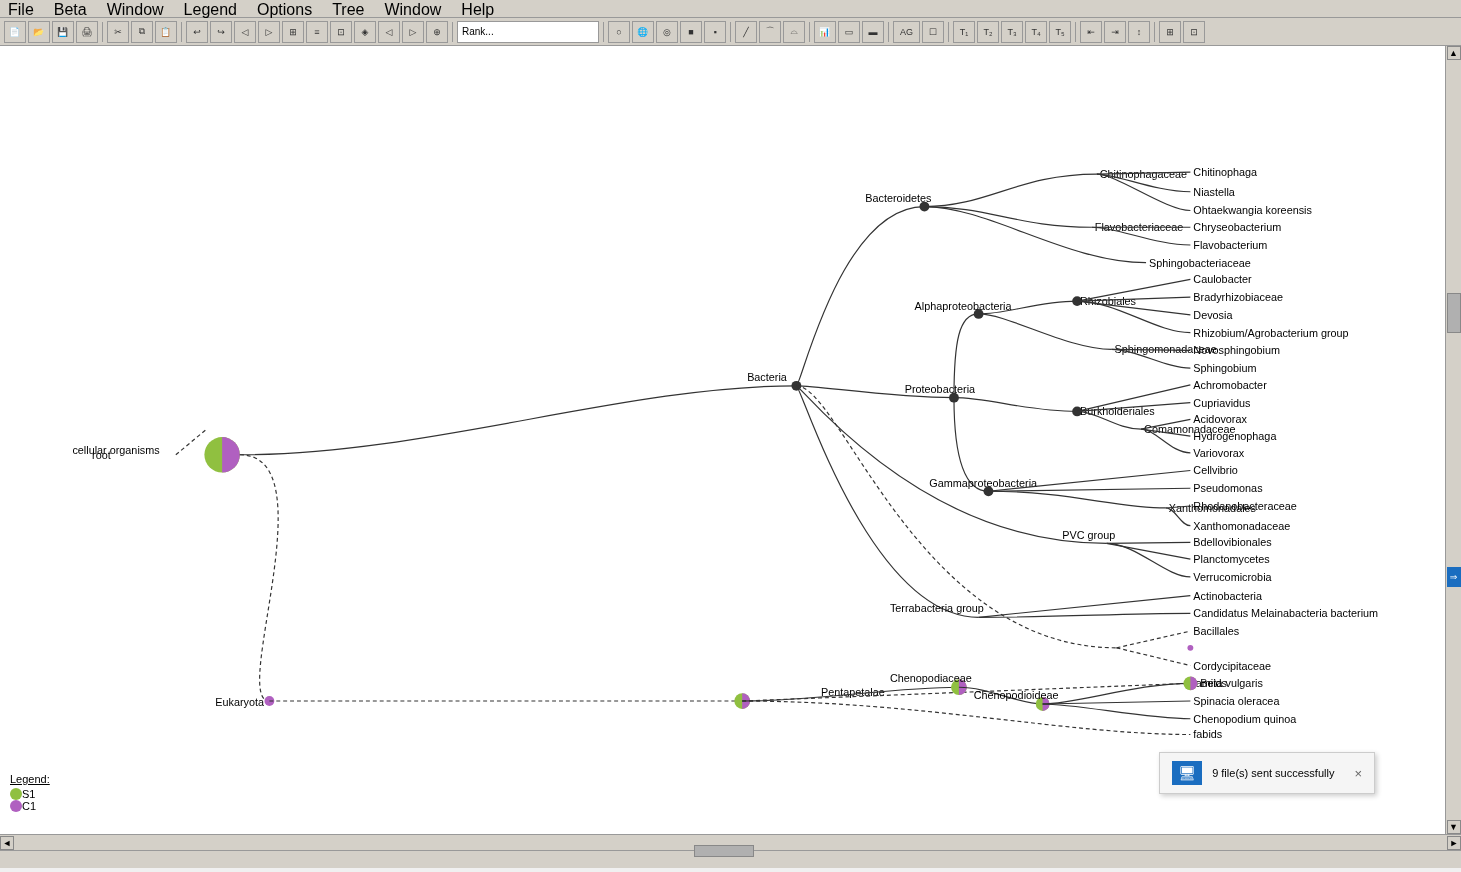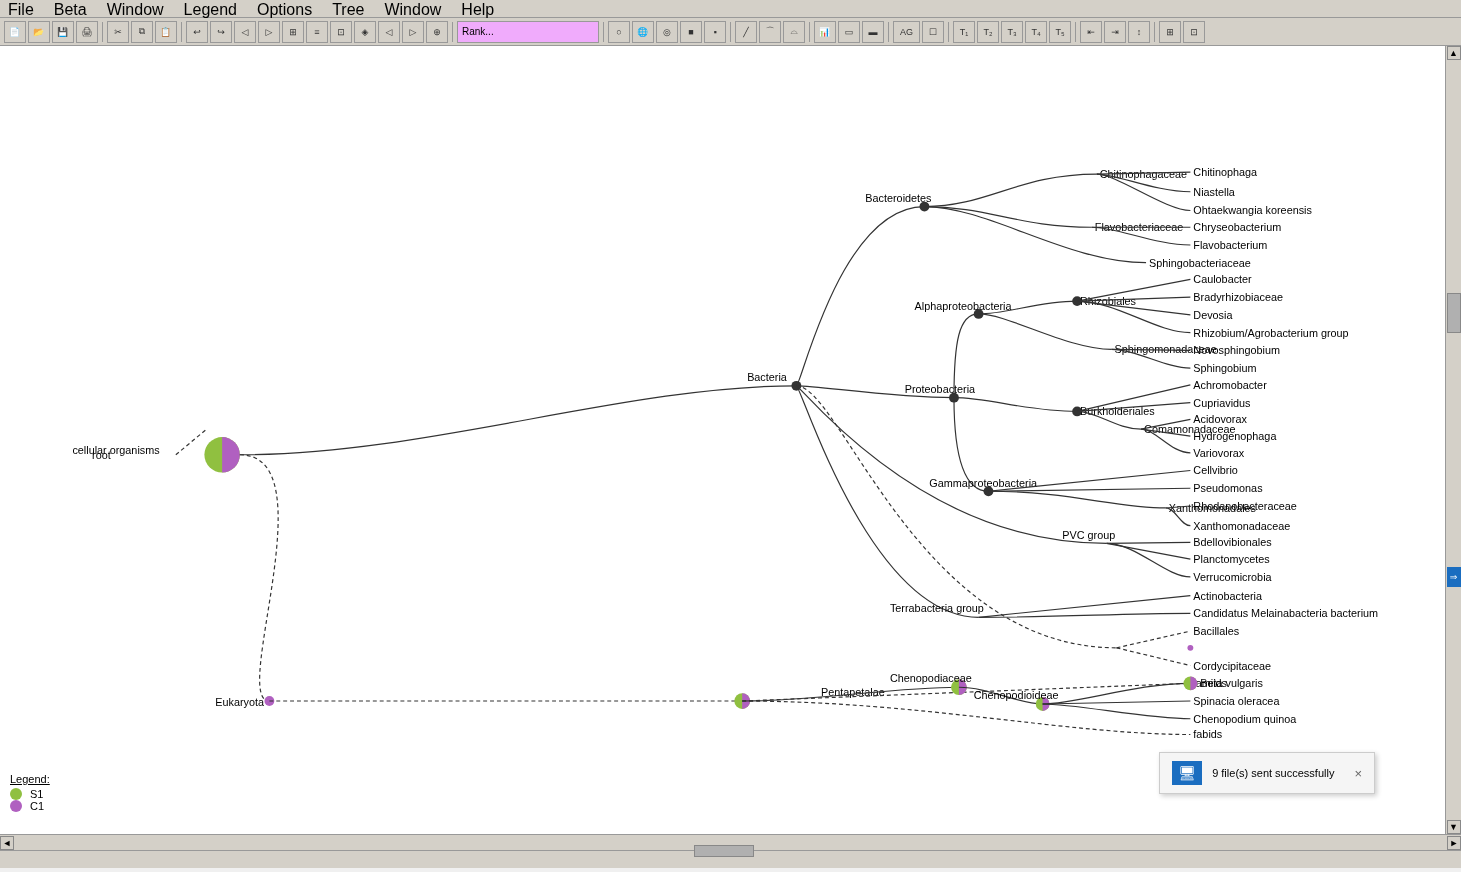--- a/index.html
+++ b/index.html
@@ -35,21 +35,21 @@
       background: #d4d0c8;
       border: 1px solid #999;
       cursor: pointer;
       display: flex; align-items: center; justify-content: center;
       font-size: 9px;
       color: #333;
     }
     .toolbar-sep { width: 1px; height: 20px; background: #999; margin: 0 2px; }
     .toolbar-rank {
       height: 22px;
-      background: #f0abfc;
+      background: #ffffff;
       border: 1px solid #999;
       padding: 0 4px;
       font-size: 10px;
       min-width: 60px;
     }
 
     #main-area {
       display: flex;
       height: calc(872px - 18px - 28px - 18px - 20px);
       position: relative;
@@ -150,21 +150,21 @@
 
     #legend {
       position: absolute;
       bottom: 22px;
       left: 10px;
       font-size: 11px;
     }
     .legend-item {
       display: flex;
       align-items: flex-start;
-      gap: 8px;
+      gap: 0;
     }
     .legend-circle {
       width: 12px; height: 12px;
       border-radius: 50%;
     }
   </style>
 </head>
 <body>
 
 <div id="menubar">

